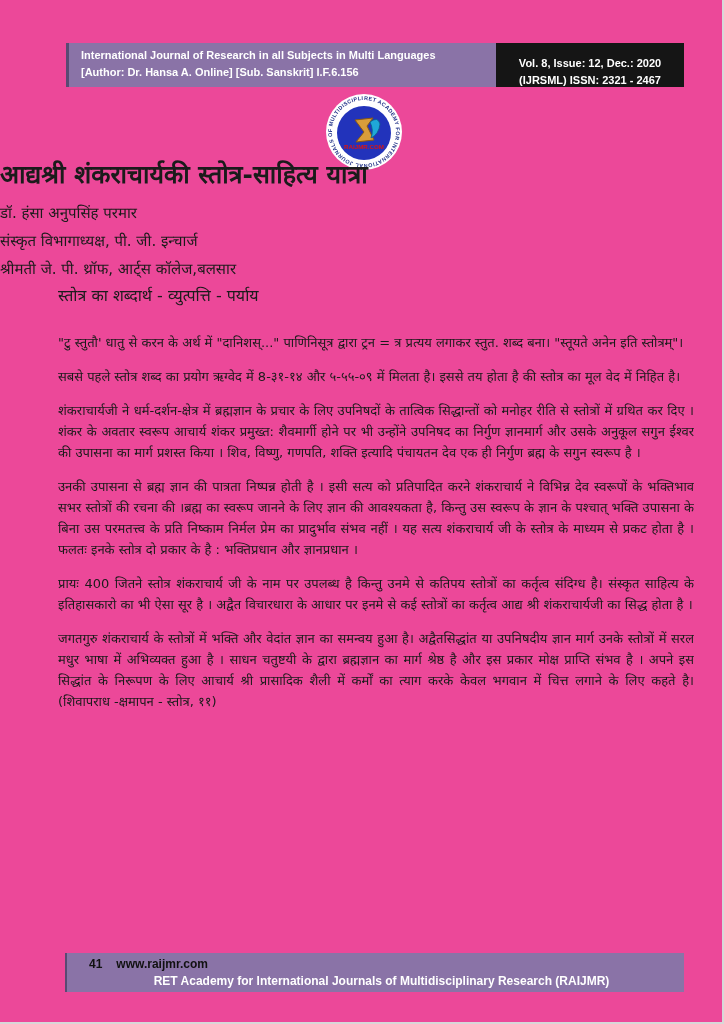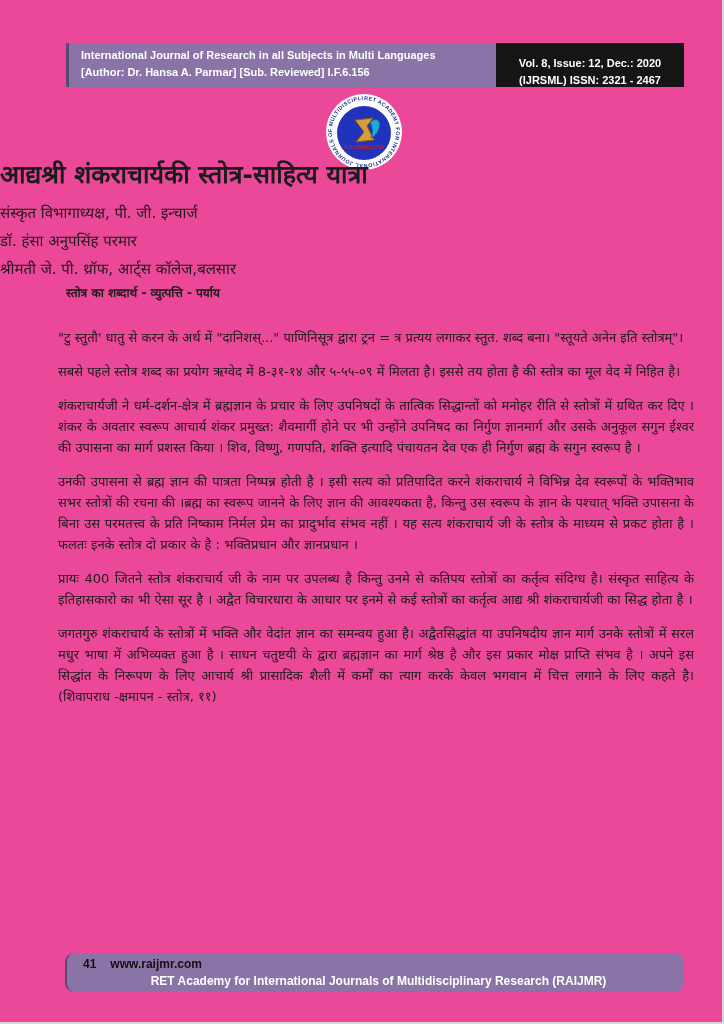--- a/index.html
+++ b/index.html
@@ -47,53 +47,52 @@
     margin:0 0 12px 0;font-size:25px;font-weight:bold;
     font-family:"DejaVu Sans",sans-serif;
   }
   .title-block .sub{font-size:15px;margin:0 0 8px 0;}
   
   .body-region{
     position:absolute;top:276px;left:58px;width:636px;height:676px;
     overflow:hidden;color:#1b1b1b;
   }
   .section-heading{
-    font-size:12px;margin:8px 0 26px 8px;font-weight:bold;
+    font-size:16px;margin:8px 0 26px 0;font-weight:normal;
   }
   .body-region p{
     font-size:13px;line-height:21px;text-align:justify;
     margin:0 0 13px 0;
   }
   
   .band-footer{
     position:absolute;top:953px;left:65px;width:619px;height:39px;
     background:#8a73a7;
     border-left:2px solid #594a73;
     box-sizing:border-box;
     font-family:"Liberation Sans",sans-serif;
     font-weight:bold;font-size:12px;line-height:17px;
     color:#ffffff;
-    padding:3px 10px 0 16px;
-    border-radius:9px;
+    padding:3px 10px 0 22px;
   }
   .foot-line1{display:flex;flex-direction:row;align-items:baseline;}
   .foot-page{color:#111111;margin-right:14px;}
   .foot-text{flex:1;white-space:nowrap;overflow:hidden;}
   .foot-site{color:#111111;}
   .foot-line2{text-align:center;white-space:nowrap;overflow:hidden;}
 </style>
 </head>
 <body>
 
 <div class="page">
 
   <div class="band-header">
     <div class="hdr-purple">
       <div>International Journal of Research in all Subjects in Multi Languages</div>
-      <div>[Author: Dr. Hansa A. Parmar] [Sub. Reviewed] I.F.6.156</div>
+      <div>[Author: Dr. Hansa A. Online] [Sub. Sanskrit] I.F.6.156</div>
     </div>
     <div class="hdr-black">
       <div>Vol. 8, Issue: 12, Dec.: 2020</div>
       <div>(IJRSML) ISSN: 2321 - 2467</div>
     </div>
   </div>
 
   <div class="logo">
     <svg width="80" height="80" viewBox="0 0 80 80">
       <defs>
@@ -105,22 +104,22 @@
       </text>
       <circle cx="40" cy="41" r="27" fill="#2233bb"></circle>
       <polygon points="31,28 49,26 43,34 50,48 32,50 40,40" fill="#d99c3a" stroke="#8a5a12" stroke-width="1"></polygon>
       <path d="M 46 30 q 8 -6 10 2 q -1 10 -9 14 q 3 -8 -1 -16 z" fill="#1fa8d8" stroke="#0c5f86" stroke-width="0.8"></path>
       <text x="40" y="57" text-anchor="middle" font-size="6.2" font-weight="bold" fill="#d81515" font-family="Liberation Sans, sans-serif">RAIJMR.COM</text>
     </svg>
   </div>
 
   <div class="title-block">
     <h1>आद्यश्री शंकराचार्यकी स्तोत्र-साहित्य यात्रा</h1>
+    <div class="sub">डॉ. हंसा अनुपसिंह परमार</div>
     <div class="sub">संस्कृत विभागाध्यक्ष, पी. जी. इन्चार्ज</div>
-    <div class="sub">डॉ. हंसा अनुपसिंह परमार</div>
     <div class="sub">श्रीमती जे. पी. थ्रॉफ, आर्ट्स कॉलेज,बलसार</div>
   </div>
 
   <div class="body-region">
     <div class="section-heading">स्तोत्र का शब्दार्थ - व्युत्पत्ति - पर्याय</div>
     <p>"टु स्तुतौ' धातु से करन के अर्थ में "दानिशस्..." पाणिनिसूत्र द्वारा ट्रन = त्र प्रत्यय लगाकर स्तुत. शब्द बना। "स्तूयते अनेन इति स्तोत्रम्"।</p>
     <p>सबसे पहले स्तोत्र शब्द का प्रयोग ऋग्वेद में 8-३१-१४ और ५-५५-०९ में मिलता है। इससे तय होता है की स्तोत्र का मूल वेद में निहित है।</p>
     <p>शंकराचार्यजी ने धर्म-दर्शन-क्षेत्र में ब्रह्मज्ञान के प्रचार के लिए उपनिषदों के तात्विक सिद्धान्तों को मनोहर रीति से स्तोत्रों में ग्रथित कर दिए । शंकर के अवतार स्वरूप आचार्य शंकर प्रमुख्त: शैवमार्गी होने पर भी उन्होंने उपनिषद का निर्गुण ज्ञानमार्ग और उसके अनुकूल सगुन ईश्वर की उपासना का मार्ग प्रशस्त किया । शिव, विष्णु, गणपति, शक्ति इत्यादि पंचायतन देव एक ही निर्गुण ब्रह्म के सगुन स्वरूप है ।</p>
     <p>उनकी उपासना से ब्रह्म ज्ञान की पात्रता निष्पन्न होती है । इसी सत्य को प्रतिपादित करने शंकराचार्य ने विभिन्न देव स्वरूपों के भक्तिभाव सभर स्तोत्रों की रचना की ।ब्रह्म का स्वरूप जानने के लिए ज्ञान की आवश्यकता है, किन्तु उस स्वरूप के ज्ञान के पश्चात् भक्ति उपासना के बिना उस परमतत्त्व के प्रति निष्काम निर्मल प्रेम का प्रादुर्भाव संभव नहीं । यह सत्य शंकराचार्य जी के स्तोत्र के माध्यम से प्रकट होता है । फलतः इनके स्तोत्र दो प्रकार के है : भक्तिप्रधान और ज्ञानप्रधान ।</p>
     <p>प्रायः 400 जितने स्तोत्र शंकराचार्य जी के नाम पर उपलब्ध है किन्तु उनमे से कतिपय स्तोत्रों का कर्तृत्व संदिग्ध है। संस्कृत साहित्य के इतिहासकारो का भी ऐसा सूर है । अद्वैत विचारधारा के आधार पर इनमे से कई स्तोत्रों का कर्तृत्व आद्य श्री शंकराचार्यजी का सिद्ध होता है ।</p>

